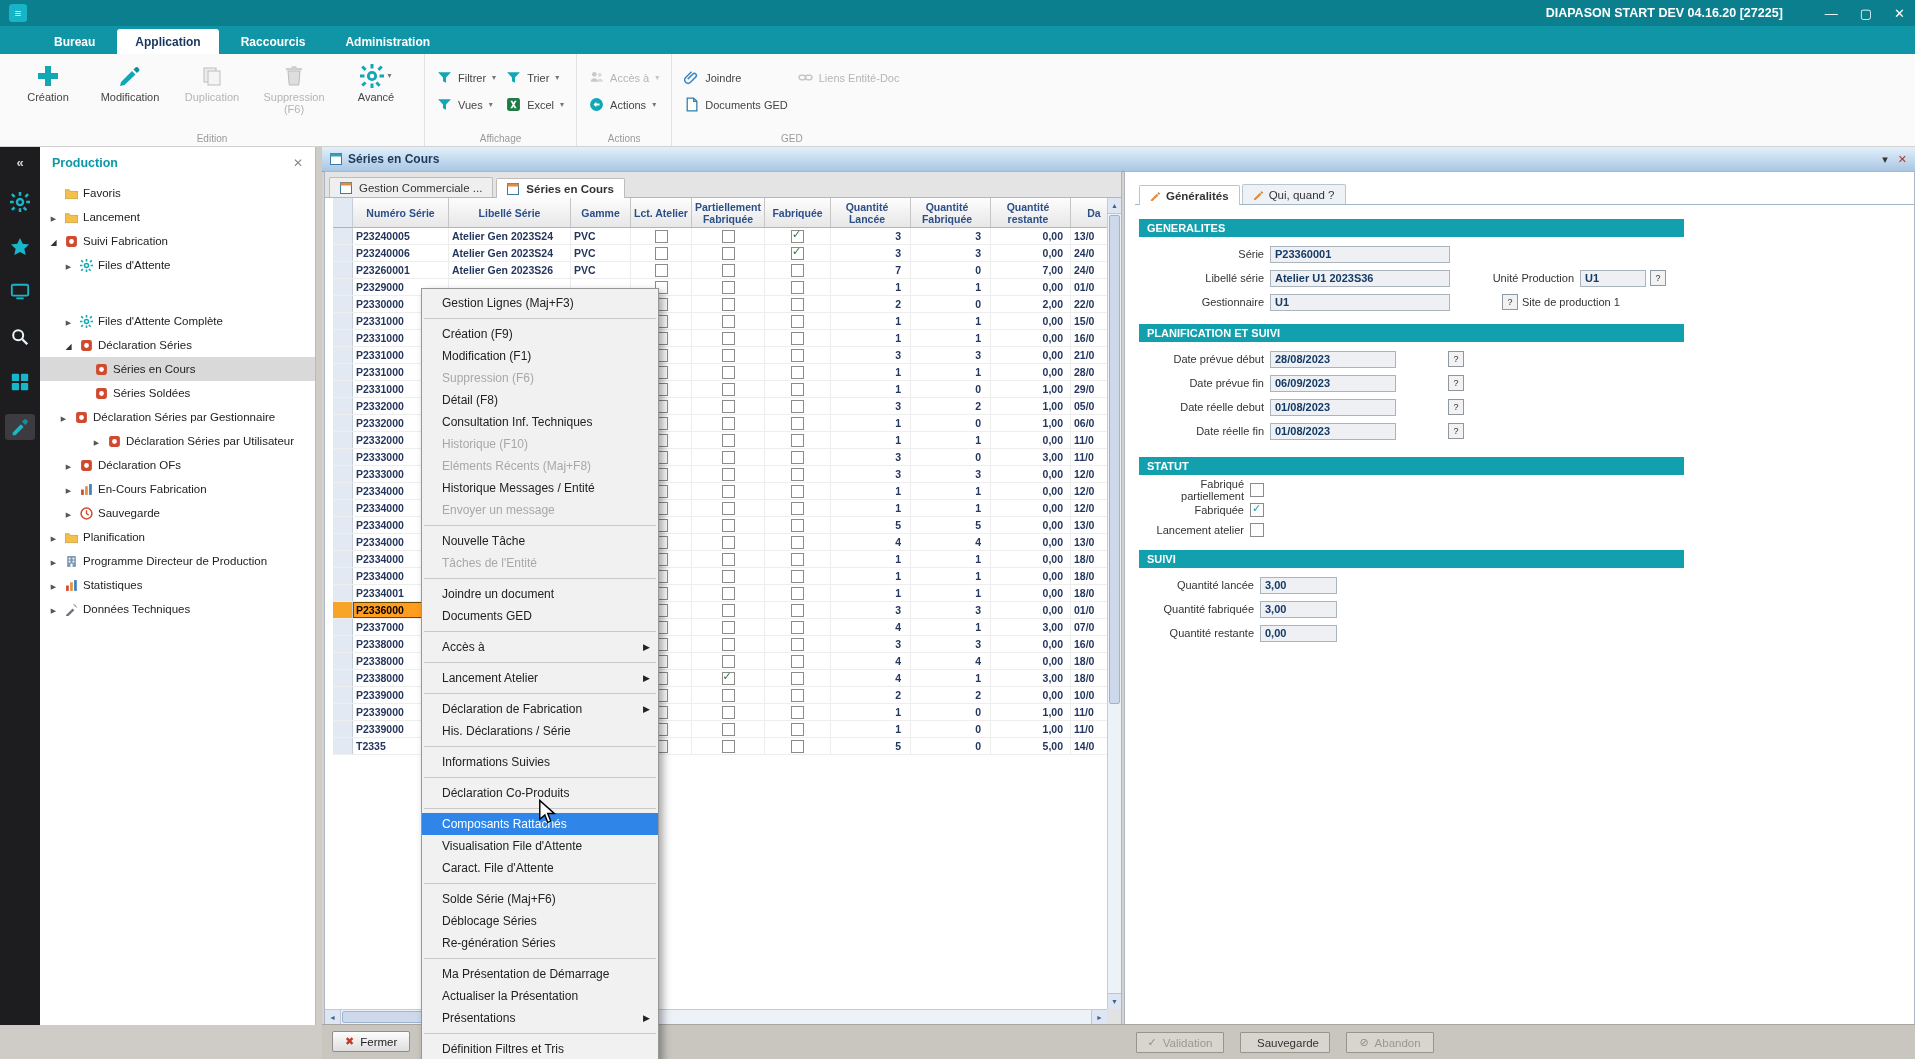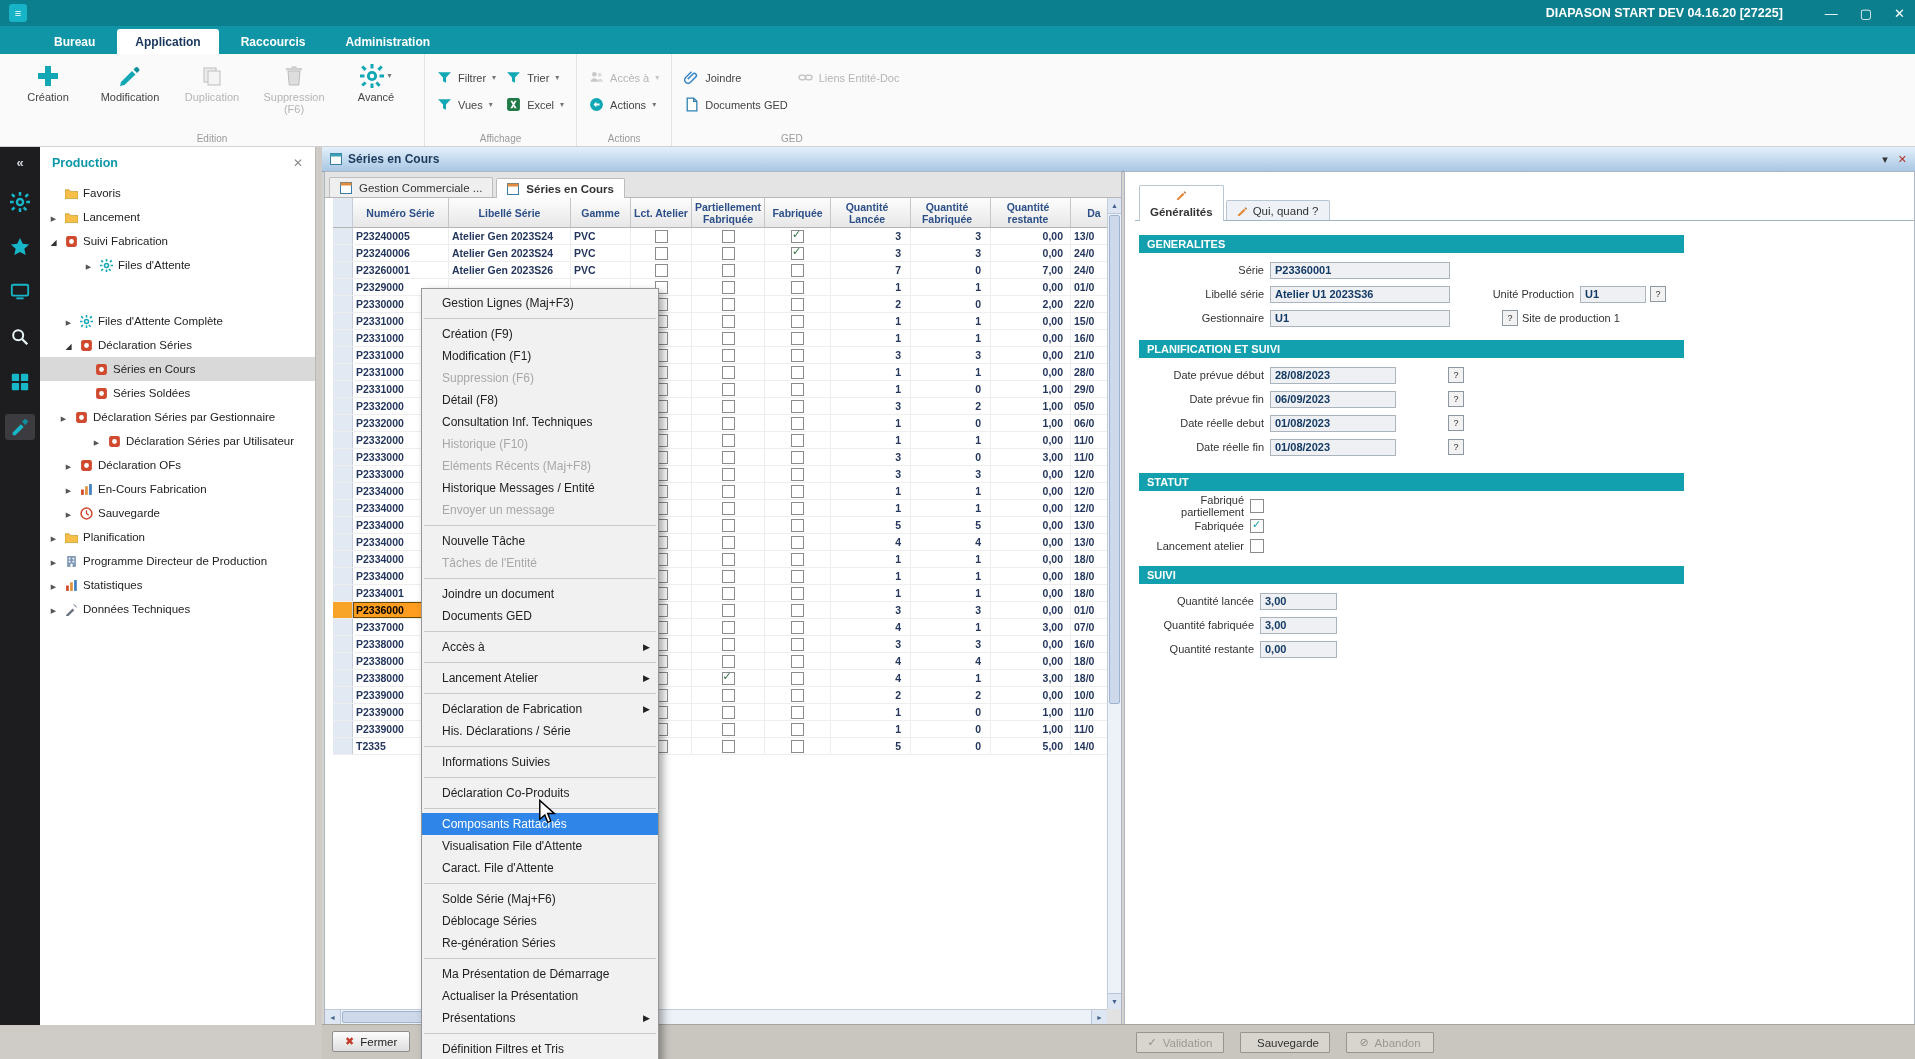--- a/index.html
+++ b/index.html
@@ -82,21 +82,21 @@
   .hscroll{position:absolute;left:0;right:14px;bottom:0;height:15px;background:#edf2f9;border-top:1px solid #c2cbd8;box-sizing:border-box;}
   .hbtn{position:absolute;top:0;bottom:0;width:15px;display:flex;align-items:center;justify-content:center;font-size:7px;color:#44618c;background:#dde6f2;}
   .hbtn.left{left:0;border-right:1px solid #b9c6da;}
   .hbtn.right{right:0;border-left:1px solid #b9c6da;}
   .hthumb{position:absolute;top:1px;bottom:1px;left:17px;width:38%;background:#cdd9ea;border:1px solid #9fb4d1;border-radius:2px;}
   .corner{position:absolute;right:0;bottom:0;width:14px;height:15px;background:#e2e2e2;}
   
   .rightpane{position:absolute;left:802px;top:24px;right:0;bottom:34px;background:#fff;border:1px solid #adb6c2;box-sizing:border-box;}
   .dettabs{display:flex;gap:2px;margin:12px 0 0 10px;border-bottom:1px solid #9fb6c8;padding-left:4px;align-items:flex-end;}
   .dtab2{padding:4px 10px 3px;font-size:11.5px;border:1px solid #b9c6d2;border-bottom:none;background:#eef2f6;color:#333;display:flex;gap:5px;align-items:center;border-radius:2px 2px 0 0;}
-  .dtab2.active{background:#fff;font-weight:bold;position:relative;top:1px;flex-direction:column;}
+  .dtab2.active{background:#fff;font-weight:bold;position:relative;top:1px;}
   .rcontent{padding:14px 0 0 14px;font-size:11px;color:#333;}
   .section-bar{width:545px;height:18px;background:#12a0ae;color:#fff;font-weight:bold;font-size:11px;line-height:18px;padding-left:8px;box-sizing:border-box;margin-bottom:5px;}
   .frow{display:flex;align-items:center;height:24px;}
   .flabel{width:125px;text-align:right;margin-right:6px;flex:0 0 auto;}
   .flabel2{width:96px;text-align:right;margin-right:6px;margin-left:28px;flex:0 0 auto;}
   .fbox{height:17px;background:#eef0f3;border:1px solid #aab4bd;box-sizing:border-box;font-weight:bold;color:#143a66;font-size:11px;padding:0 4px;line-height:15px;overflow:hidden;white-space:nowrap;}
   .wb180{width:180px;} .wb66{width:66px;} .wb126{width:126px;} .wb77{width:77px;}
   .qbtn{width:14px;height:14px;border:1px solid #8d98a2;background:#f2f2f2;font-size:9px;color:#333;display:flex;align-items:center;justify-content:center;margin-left:4px;flex:0 0 auto;}
   .qoff{margin-left:52px;}
   .sitetext{margin-left:4px;}
@@ -368,21 +368,21 @@
           <span class="ti">
             <svg viewBox="0 0 12 12">
               <rect x="1" y="1" width="10" height="10" rx="2" fill="#cf4a2e"></rect>
               <circle cx="6" cy="6" r="2.2" fill="#fff"></circle>
             </svg>
           </span>
 
           <span class="tlabel">Suivi Fabrication</span>
         </div>
 
-        <div class="titem" style="padding-left: 23px; margin-left: 20px;">
+        <div class="titem" style="padding-left: 23px;">
           <span class="arrow collapsed"></span>
 
           <span class="ti">
             <svg viewBox="0 0 16 16">
               <g fill="#12a7b5">
                 <circle cx="8" cy="8" r="3.4"></circle>
                 <path d="M7 0h2v3H7zM7 13h2v3H7zM0 7h3v2H0zM13 7h3v2h-3zM2.2 1l2.2 2.2-1.4 1.4L.8 2.4zM11.6 11.6l2.2 2.2-1.4 1.4-2.2-2.2zM13.8 1l1.4 1.4-2.2 2.2-1.4-1.4zM3 11.6l1.4 1.4L2.2 15 .8 13.6z"></path>
               </g>
               <circle cx="8" cy="8" r="1.5" fill="#fff"></circle>
             </svg>

